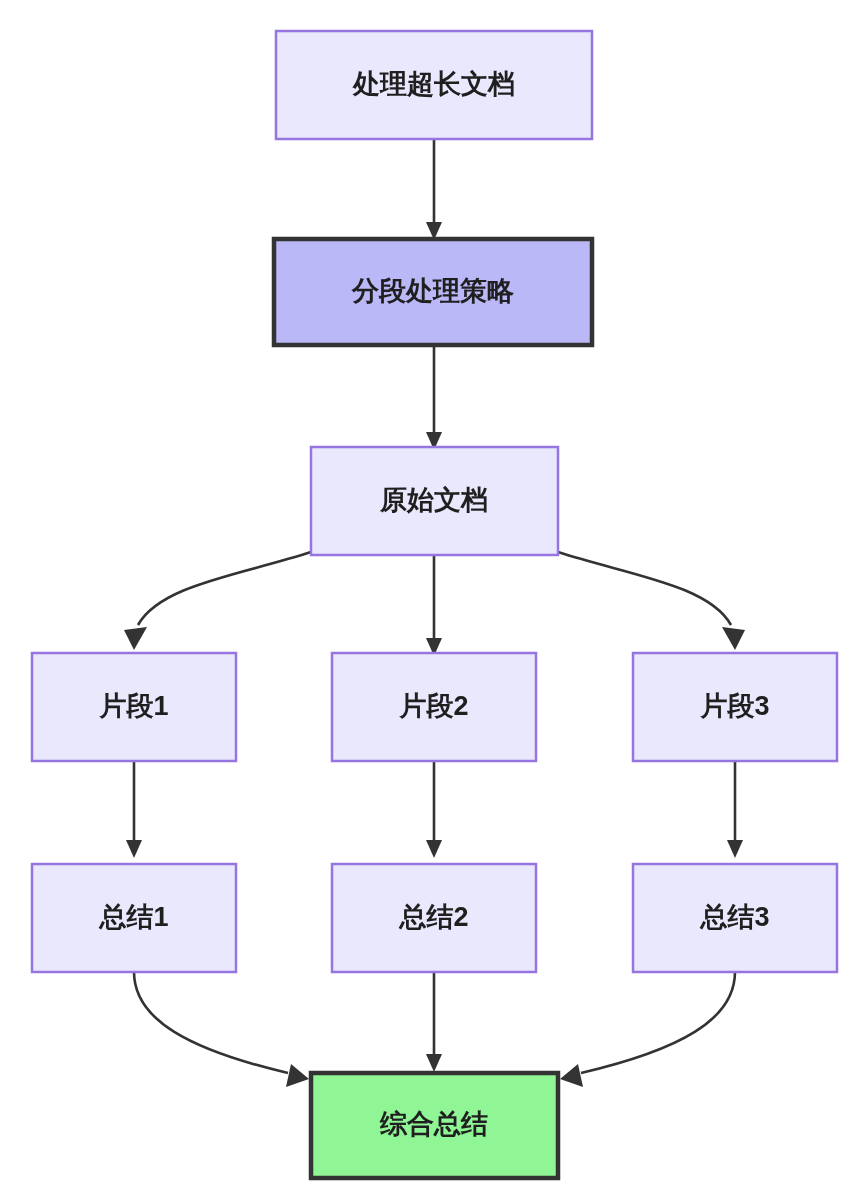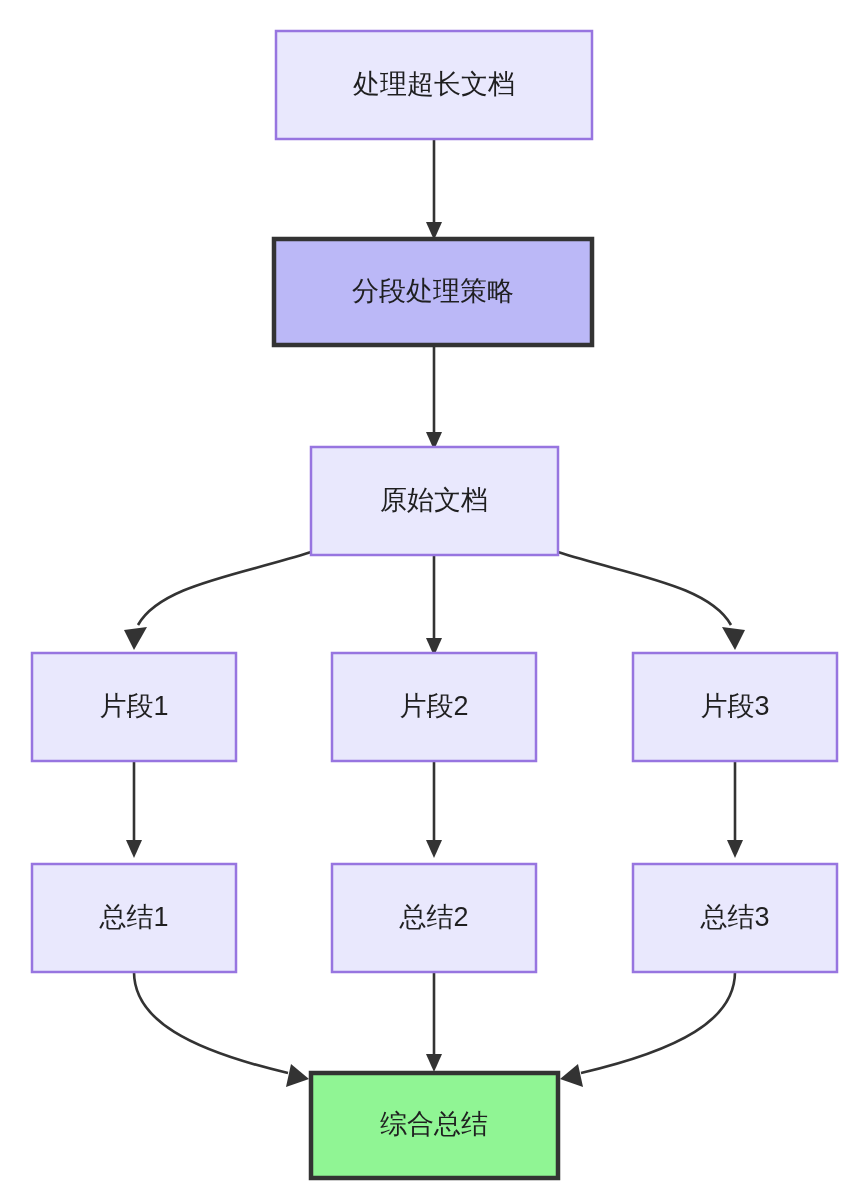--- a/index.html
+++ b/index.html
@@ -11,20 +11,21 @@
     width: 852px;
     height: 1196px;
     overflow: hidden;
     font-family: "Liberation Sans", "DejaVu Sans", sans-serif;
   }
   #flowchart {
     position: relative;
     width: 852px;
     height: 1196px;
     background: #ffffff;
+    font-weight: bold;
   }
   svg.diagram {
     position: absolute;
     top: 0;
     left: 0;
     width: 852px;
     height: 1196px;
     display: block;
   }
   .node-rect-light {

